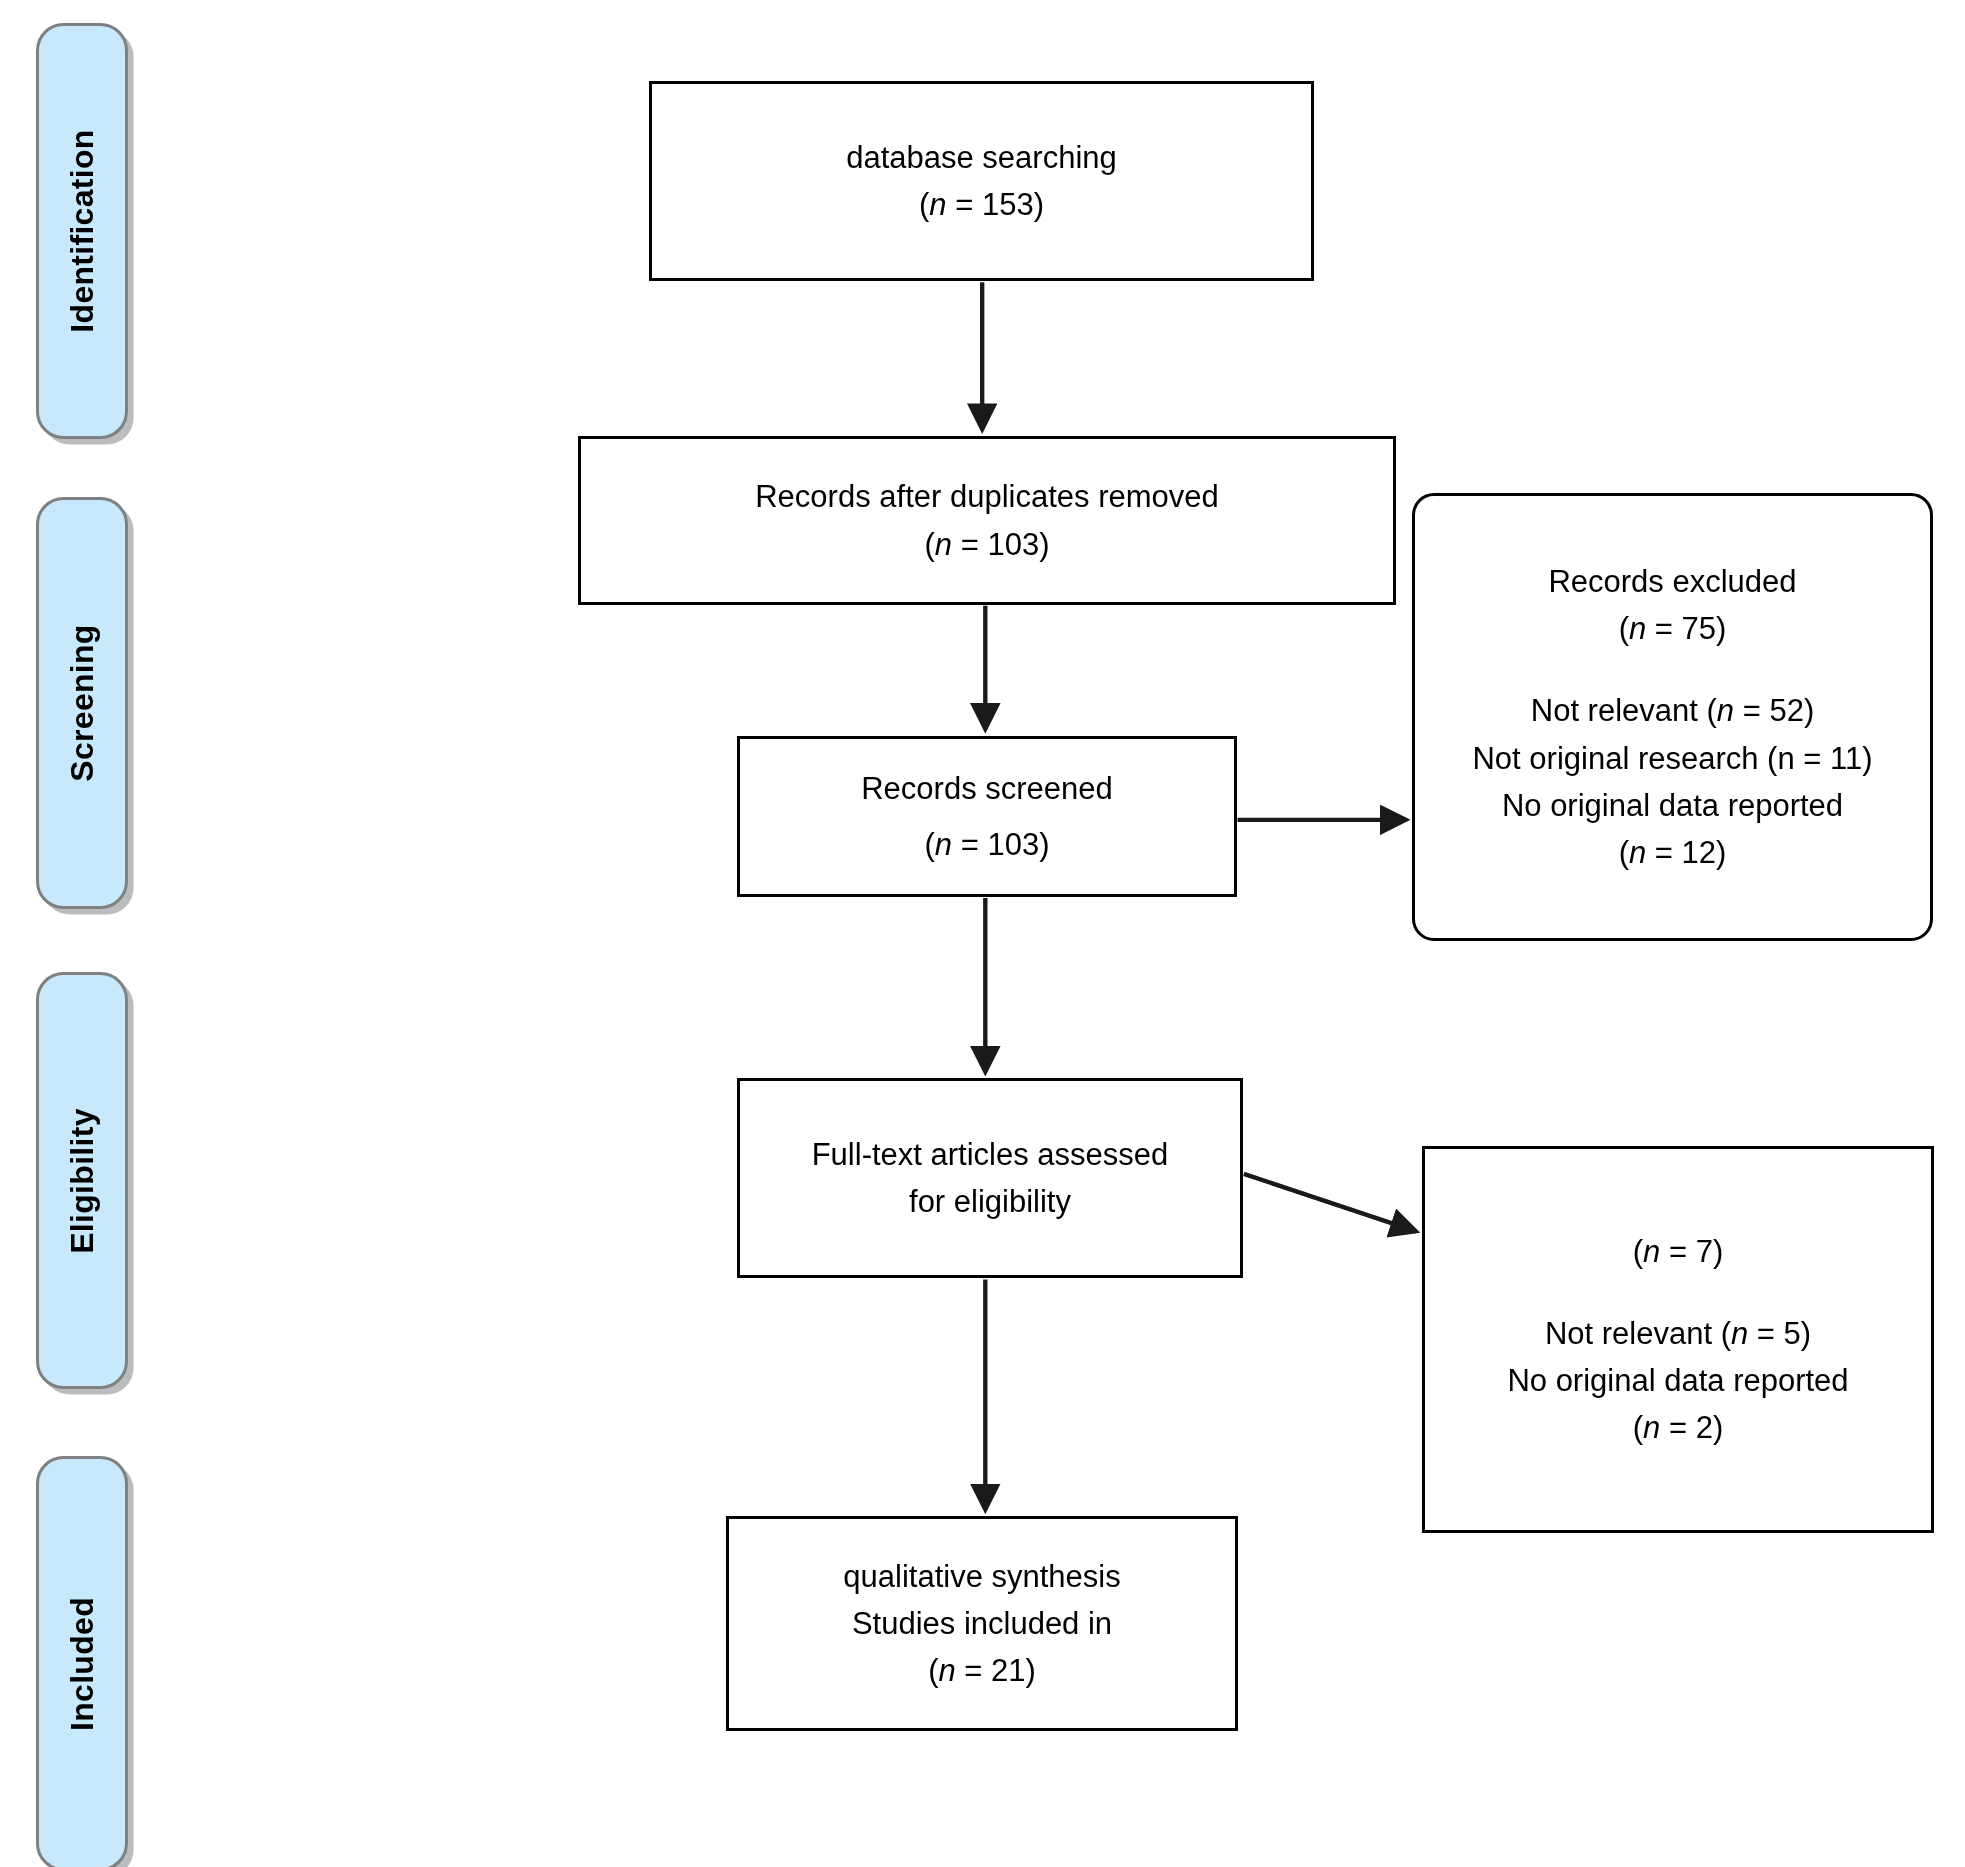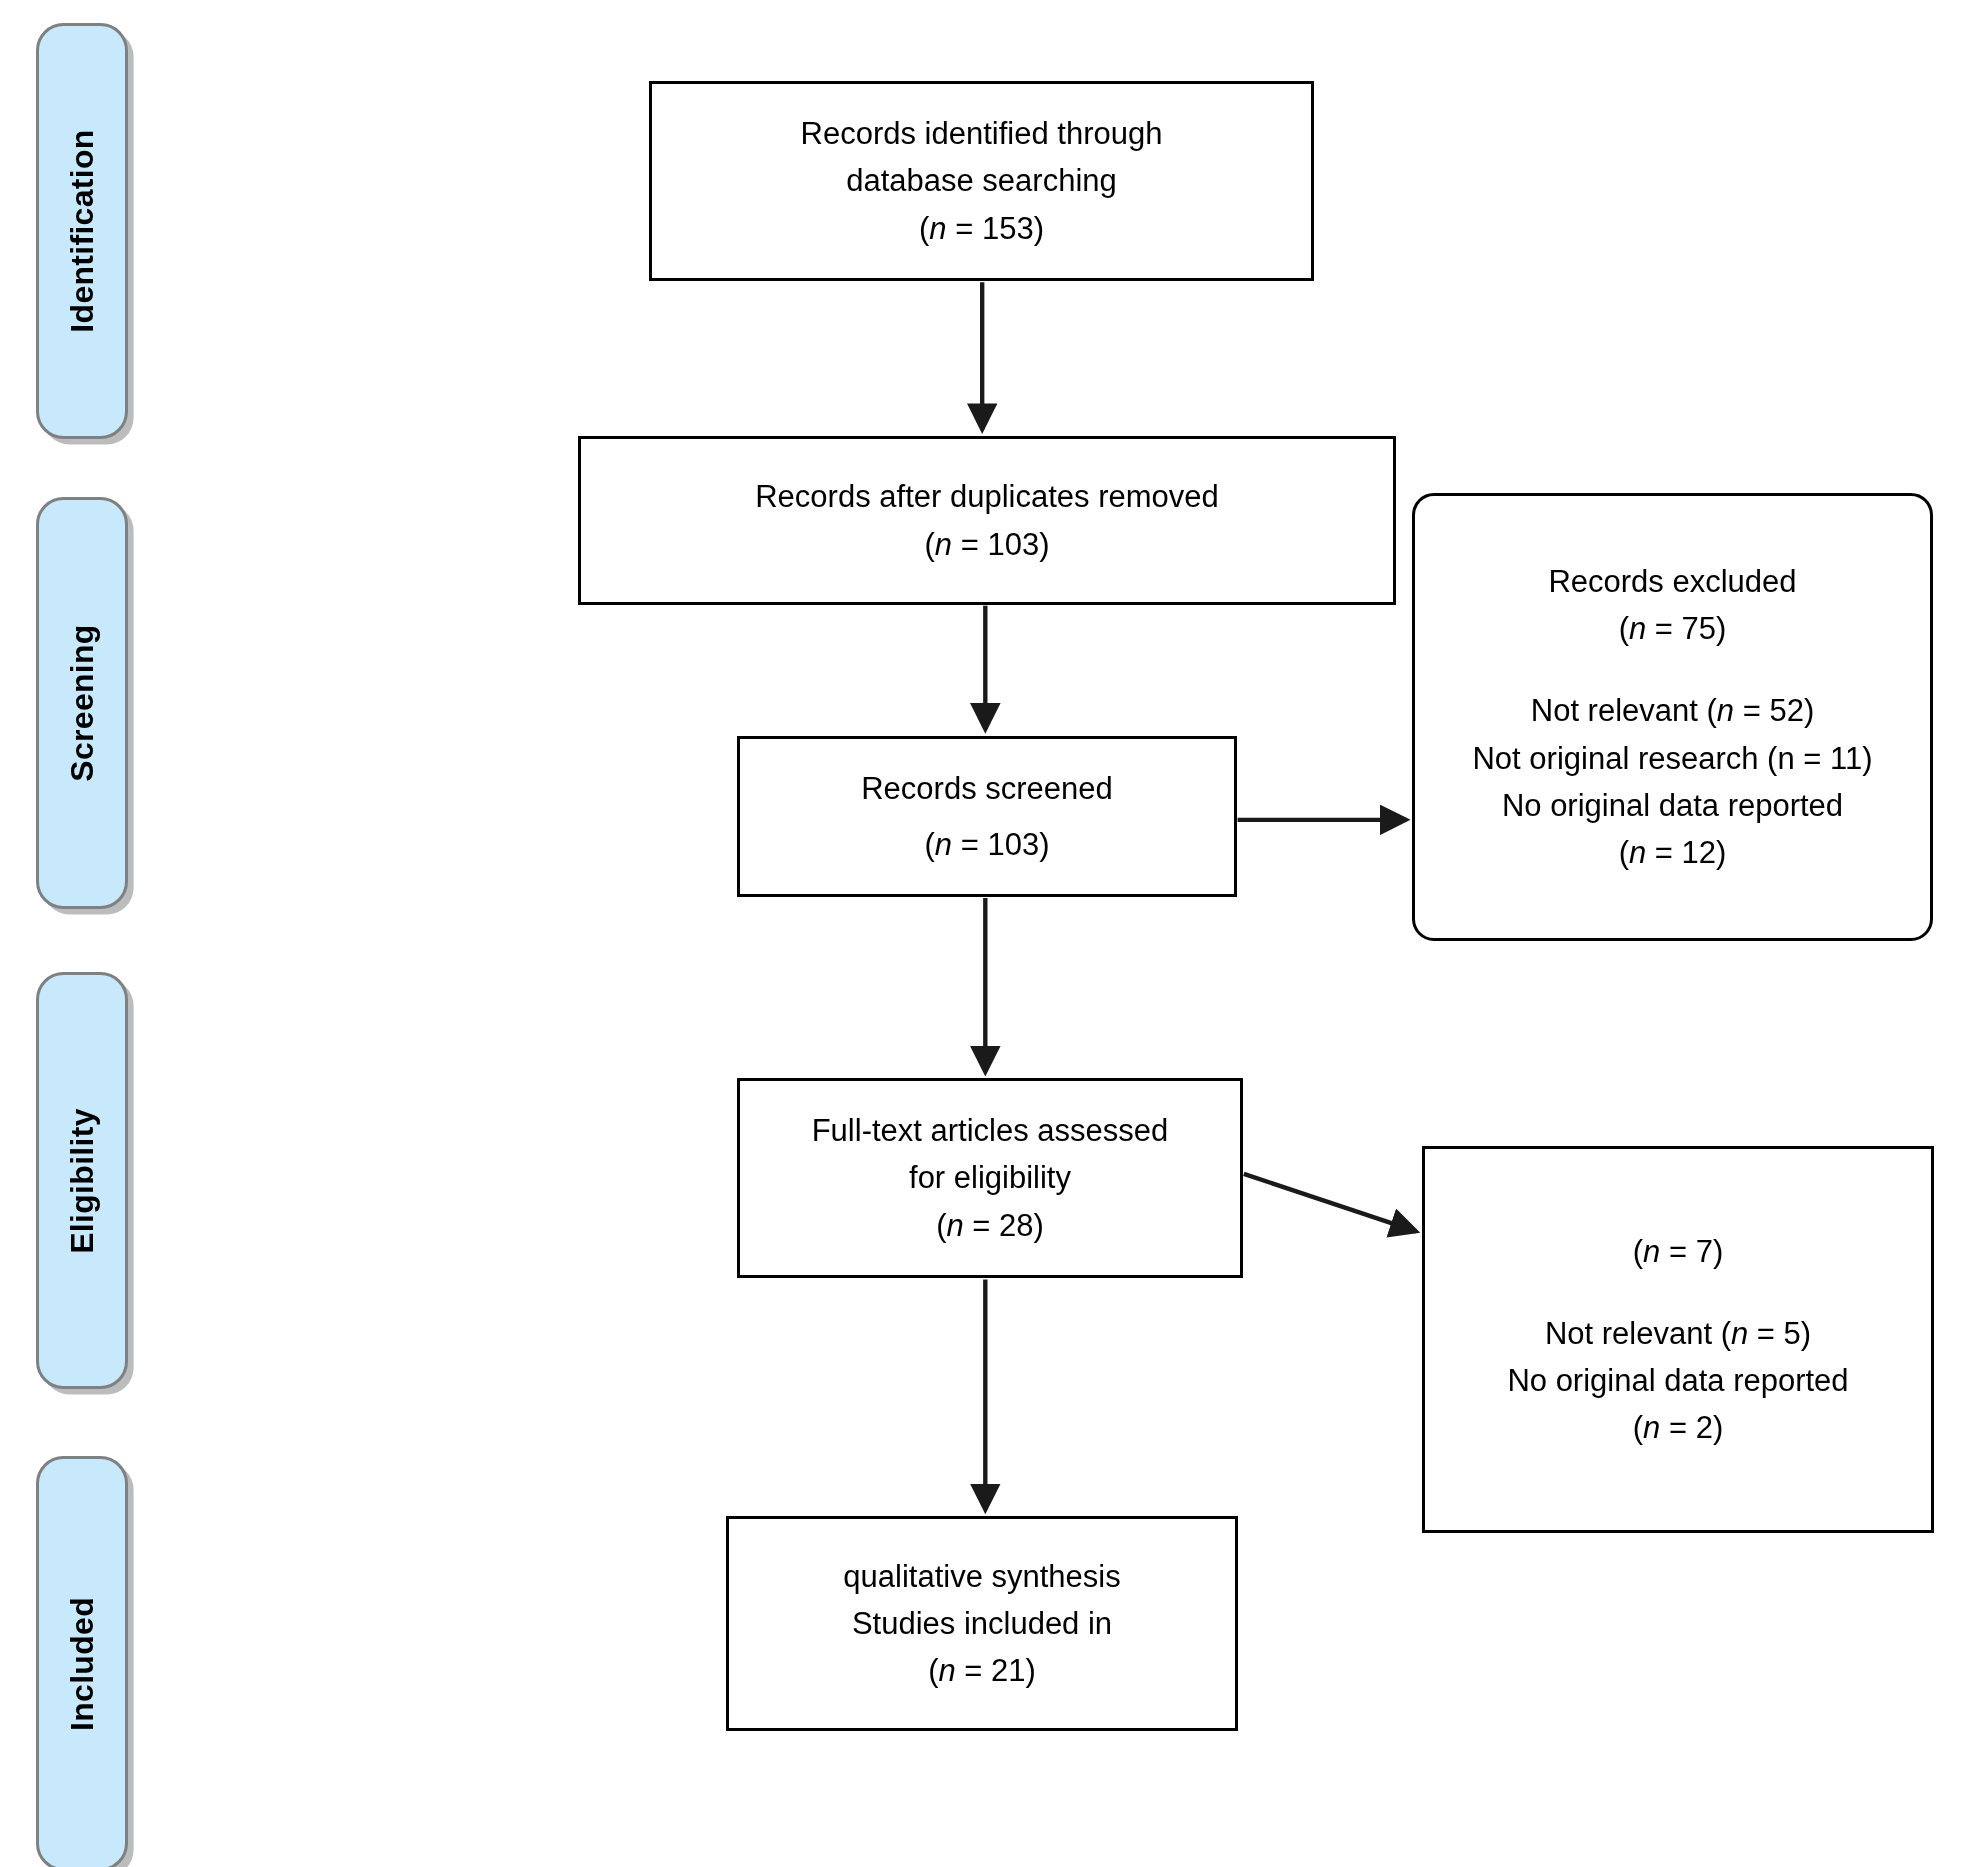--- a/index.html
+++ b/index.html
@@ -94,21 +94,20 @@
 
   <div class="stage-pill" style="left:36px; top:972px; width:92px; height:417px;">
     <span class="stage-label">Eligibility</span>
   </div>
 
   <div class="stage-pill" style="left:36px; top:1456px; width:92px; height:415px;">
     <span class="stage-label">Included</span>
   </div>
 
   <div class="flow-box" style="left:649px; top:81px; width:665px; height:200px;">
-    <span class="ln">Records identified through</span>
     <span class="ln">database searching</span>
     <span class="ln"><span>(</span><em>n</em><span> = 153)</span></span>
   </div>
 
   <div class="flow-box" style="left:578px; top:436px; width:818px; height:169px;">
     <span class="ln">Records after duplicates removed</span>
     <span class="ln"><span>(</span><em>n</em><span> = 103)</span></span>
   </div>
 
   <div class="flow-box" style="left:1412px; top:493px; width:521px; height:448px;border-radius:22px;">
@@ -122,21 +121,20 @@
   </div>
 
   <div class="flow-box" style="left:737px; top:736px; width:500px; height:161px;gap:8px;">
     <span class="ln">Records screened</span>
     <span class="ln"><span>(</span><em>n</em><span> =  103)</span></span>
   </div>
 
   <div class="flow-box" style="left:737px; top:1078px; width:506px; height:200px;">
     <span class="ln">Full-text articles assessed</span>
     <span class="ln">for eligibility</span>
-    <span class="ln"><span>(</span><em>n</em><span> = 28)</span></span>
   </div>
 
   <div class="flow-box" style="left:1422px; top:1146px; width:512px; height:387px;">
     <span class="ln"><span>(</span><em>n</em><span> = 7)</span></span>
     <span class="ln blank"></span>
     <span class="ln"><span>Not relevant (</span><em>n</em><span> = 5)</span></span>
     <span class="ln">No original data reported</span>
     <span class="ln"><span>(</span><em>n</em><span> = 2)</span></span>
   </div>
 

